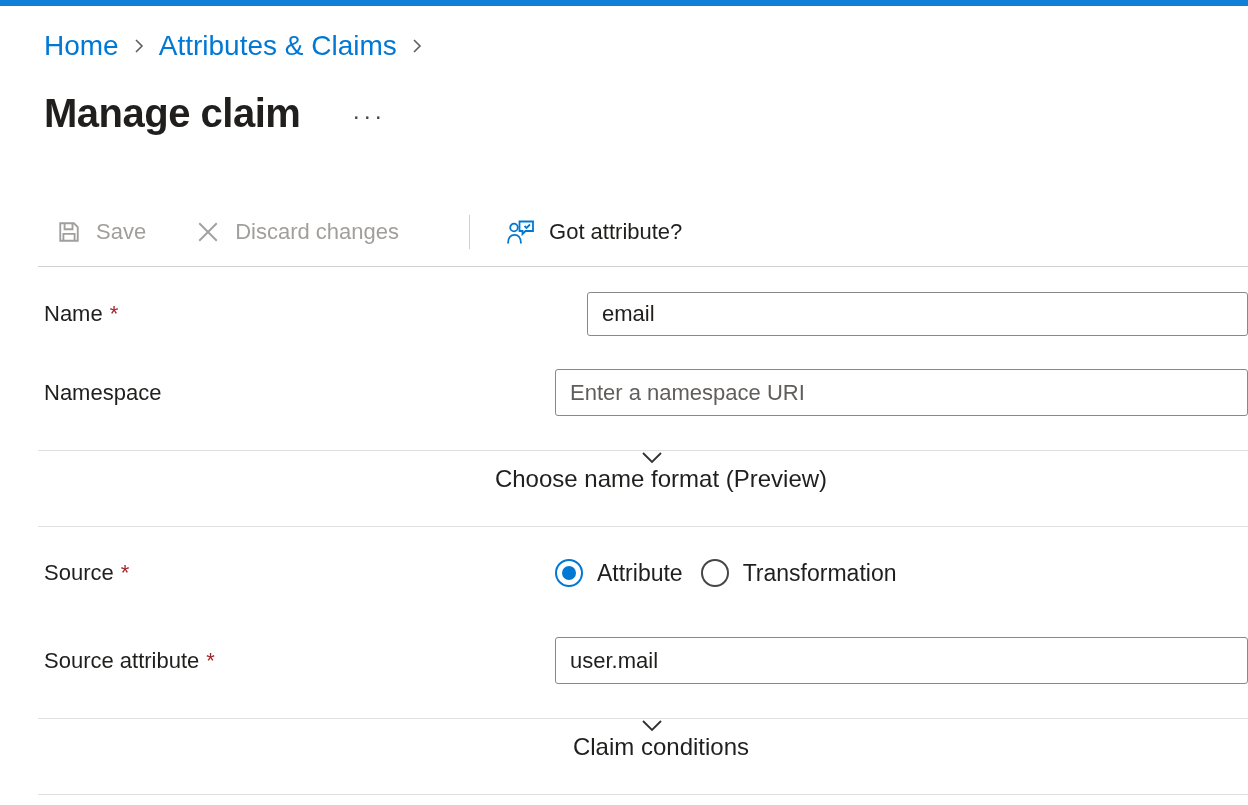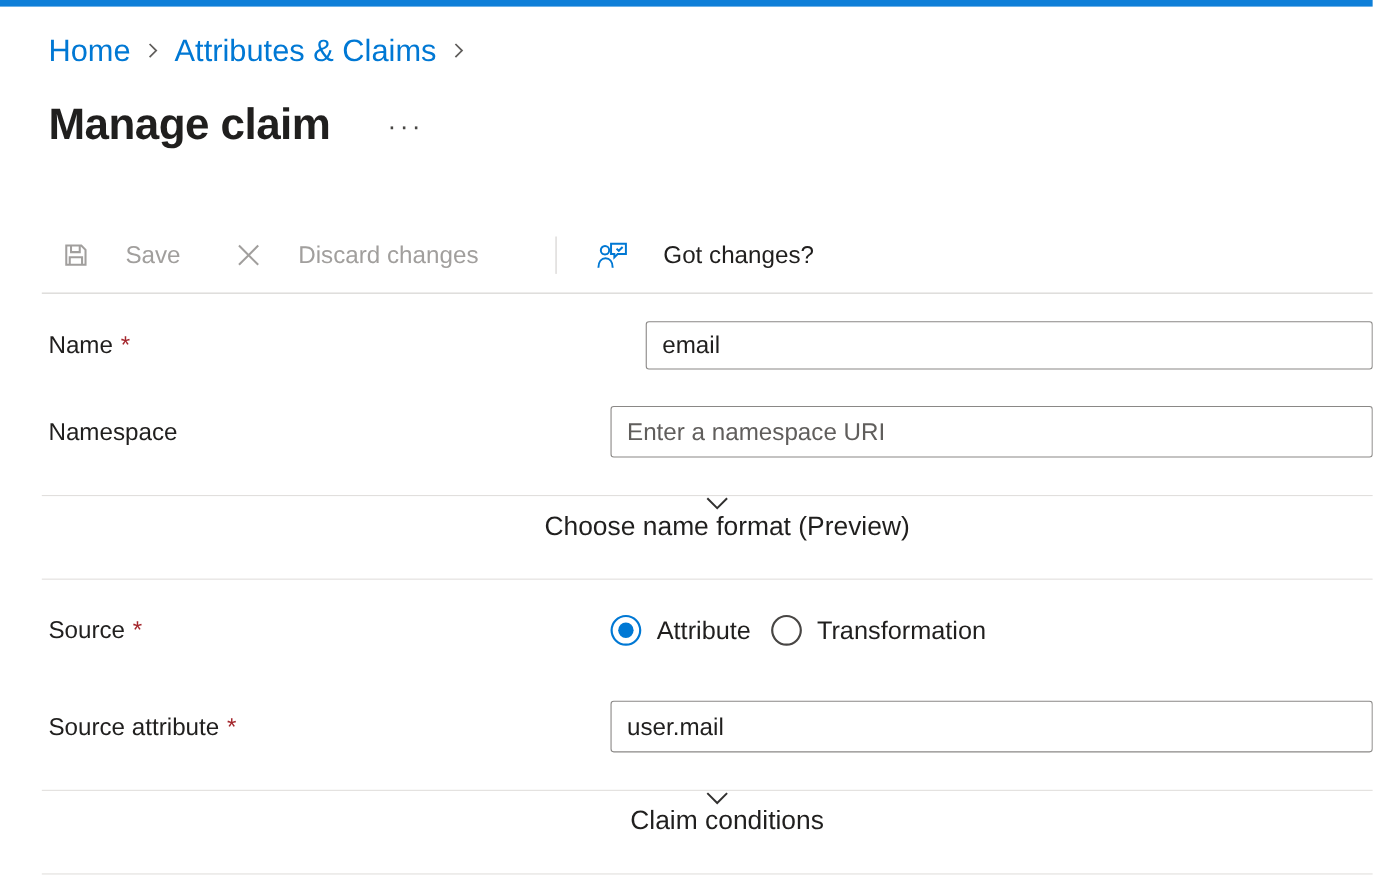--- a/index.html
+++ b/index.html
@@ -67,21 +67,21 @@
   
   .toolbar {
     margin: 72px 0 0 55px;
     height: 44px;
     display: flex;
     align-items: center;
   }
   .tb-btn {
     display: inline-flex;
     align-items: center;
-    gap: 31px;
+    gap: 13px;
     background: transparent;
     border: none;
     font-size: 22px;
     font-family: inherit;
     padding: 0;
     cursor: pointer;
   }
   .tb-btn.disabled { color: #a19f9d; cursor: default; }
   .tb-btn.dark { color: #201f1e; }
   .tb-discard { margin-left: 48px; }
@@ -242,21 +242,21 @@
 
   <button class="tb-btn dark">
     <span style="display:inline-flex;">
       <svg width="30" height="28" viewBox="0 0 30 28" fill="none" stroke="#0078d4" stroke-width="1.8">
         <path d="M13.5 3.5 H27 V13 H19.5 L16.5 16 V13 H13.5 Z"></path>
         <path d="M18.5 8 L20.5 10 L24 6.5"></path>
         <circle cx="8" cy="9.5" r="3.8"></circle>
         <path d="M2 25.5 C2 19.5 5 16.8 8.5 16.8 C12 16.8 15 19.5 15 25.5"></path>
       </svg>
     </span>
-    <span>Got changes?</span>
+    <span>Got attribute?</span>
   </button>
 </div>
 
 <div class="rule"></div>
 
 <div class="form-row row-name">
   <div class="f-label">
     <span>Name</span><span class="req">*</span>
   </div>
   <input class="f-input" type="text" value="email" style="">

